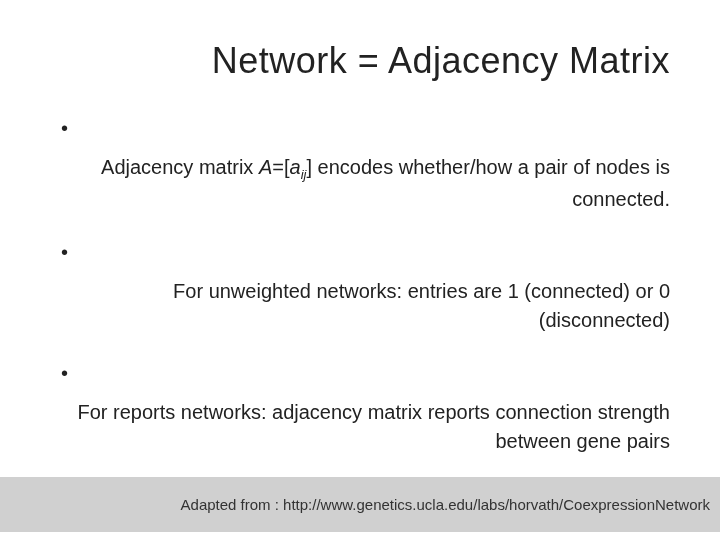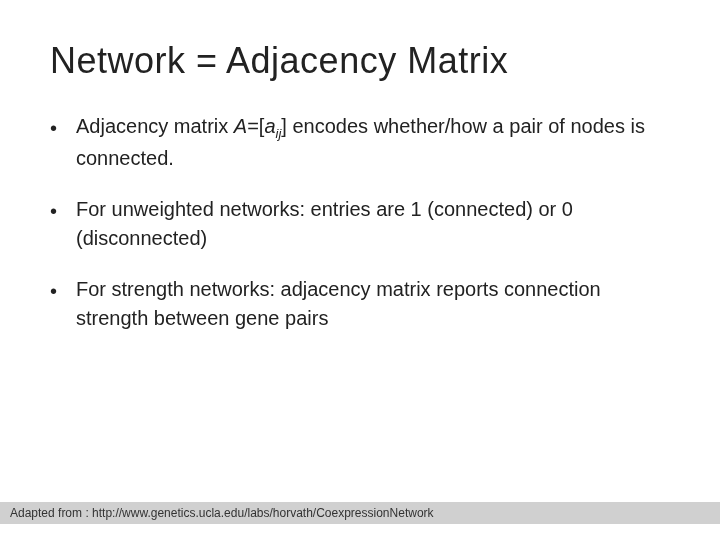--- a/index.html
+++ b/index.html
@@ -1,18 +1,19 @@
 <!DOCTYPE html>
 <html><head>
   <meta charset="utf-8">
   <style>
     * {
       margin: 0;
       padding: 0;
       box-sizing: border-box;
+      text-align: right;
     }
 
     body {
       width: 720px;
       height: 540px;
       background: #ffffff;
       font-family: 'Arial', sans-serif;
       overflow: hidden;
       position: relative;
     }
@@ -55,42 +56,43 @@
 
     .bullet-dot {
       min-width: 18px;
       margin-right: 8px;
       margin-top: 2px;
       font-size: 20px;
     }
 
     .bullet-text {
       flex: 1;
+      margin-top: 41px;
     }
 
     .underline {
     }
 
     sub {
       font-size: 0.65em;
       vertical-align: sub;
     }
 
     .italic {
       font-style: italic;
     }
 
     .footer {
       position: absolute;
-      bottom: 16px;
+      bottom: 8px;
       left: 0;
       right: 0;
       background: #d0d0d0;
-      padding: 4px 10px;
-      font-size: 12px;
+      padding: 19px 10px;
+      font-size: 15px;
       color: #333333;
     }
   </style>
 </head>
 <body>
 
 <div class="slide-container">
   <h1 class="slide-title">Network = Adjacency Matrix</h1>
 
   <ul class="bullet-list">
@@ -105,21 +107,21 @@
     <li class="bullet-item">
       <span class="bullet-dot">•</span>
       <span class="bullet-text">
         For <span class="underline">unweighted</span> networks: entries are 1 (connected) or 0 (disconnected)
       </span>
     </li>
 
     <li class="bullet-item">
       <span class="bullet-dot">•</span>
       <span class="bullet-text">
-        For <span class="underline">strength</span> networks: adjacency matrix reports connection strength between gene pairs
+        For <span class="underline">reports</span> networks: adjacency matrix reports connection strength between gene pairs
       </span>
     </li>
 
   </ul>
 </div>
 
 <div class="footer">
   <span>Adapted from : http://www.genetics.ucla.edu/labs/horvath/CoexpressionNetwork</span>
 </div>
 

